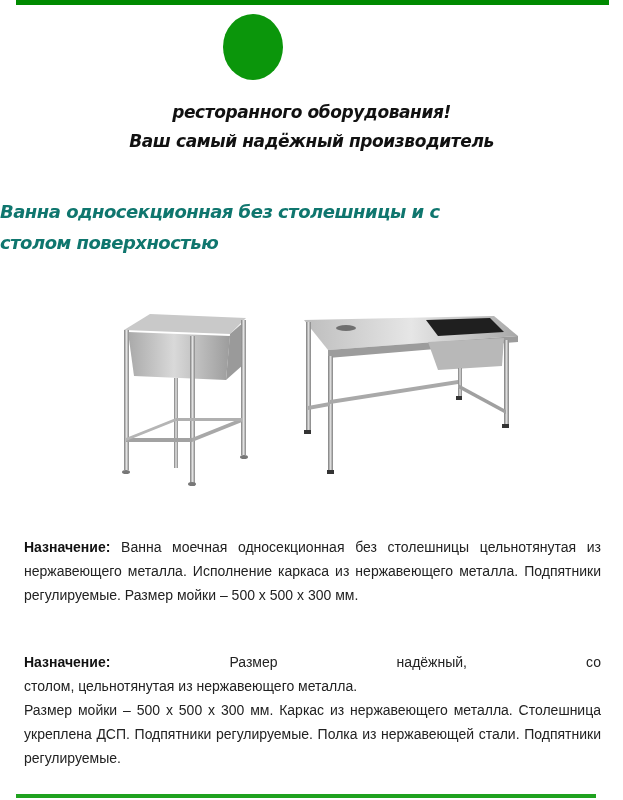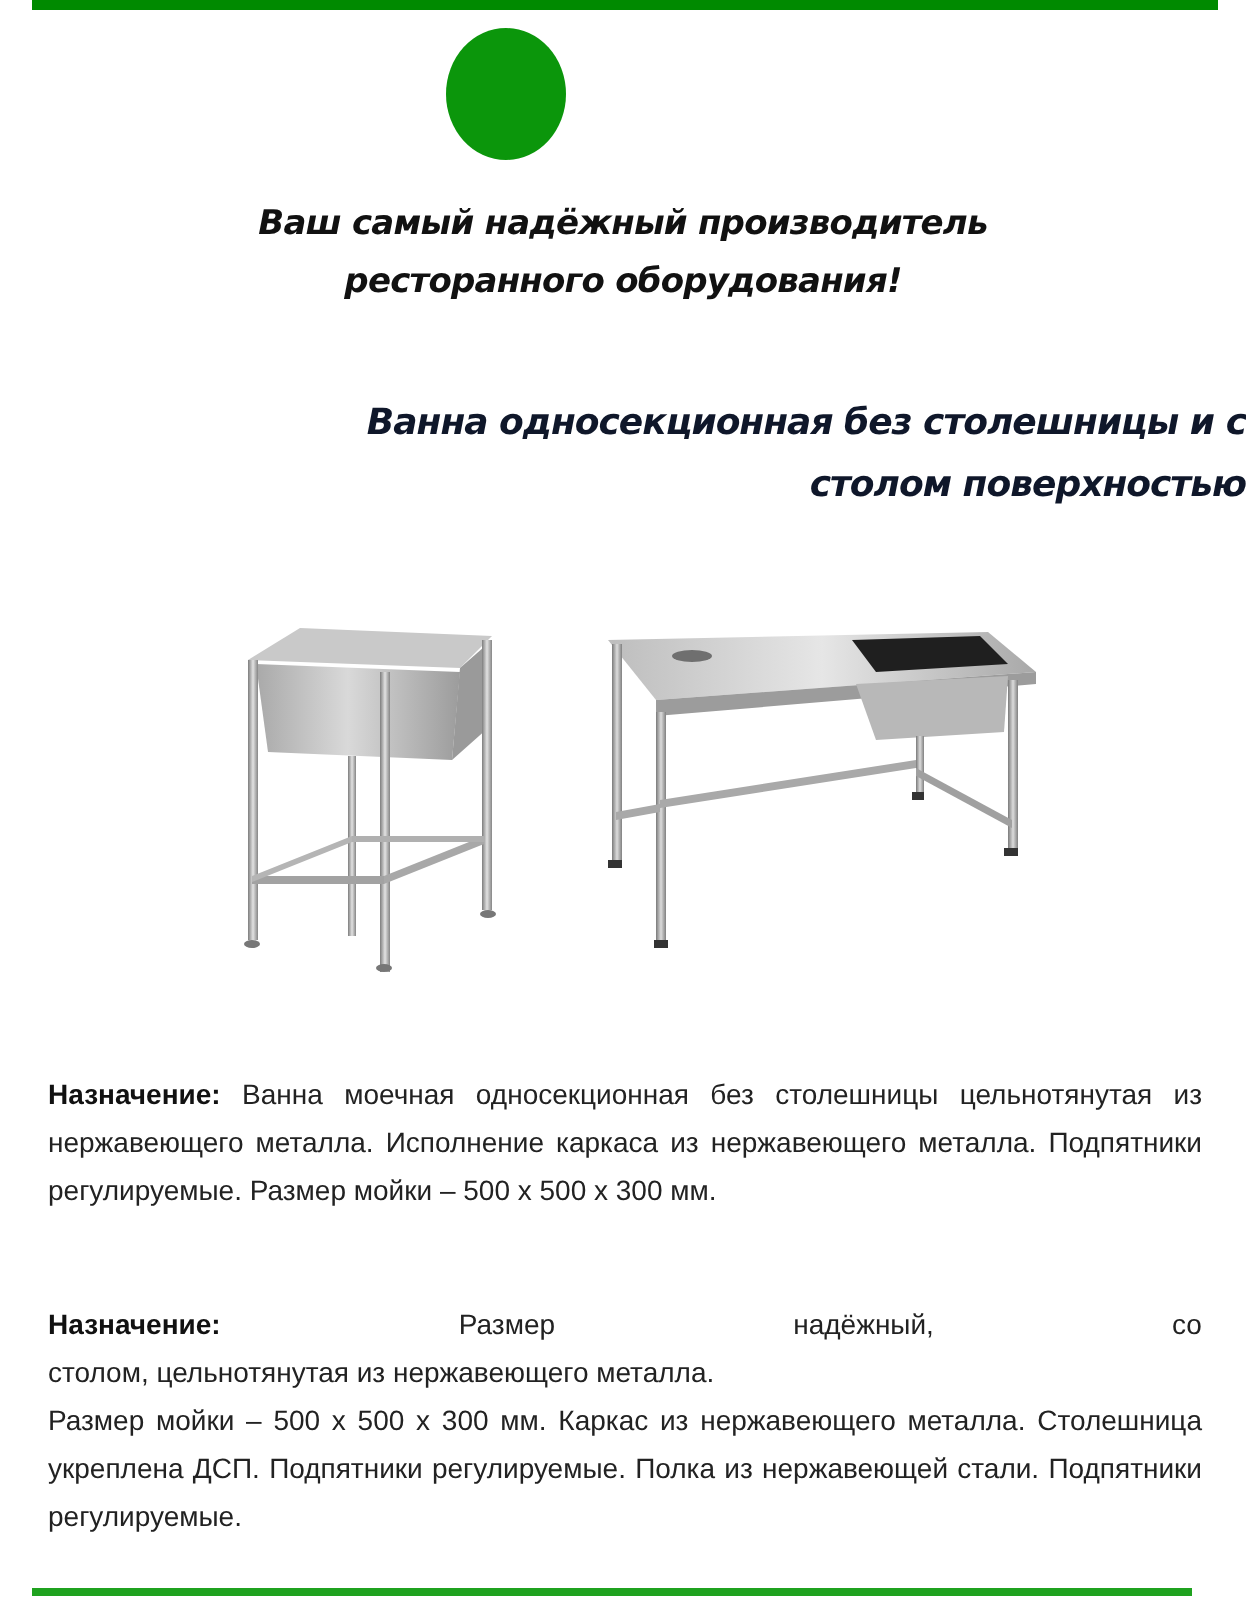--- a/index.html
+++ b/index.html
@@ -8,23 +8,23 @@
   .bar-top { position: absolute; left: 16px; top: 0; width: 593px; height: 5px; background: #008a00; }
   .bar-bottom { position: absolute; left: 16px; top: 794px; width: 580px; height: 4px; background: #1fa21f; }
   .logo-wrap { position: absolute; left: 0; top: 12px; width: 623px; height: 70px; }
   .logo-circle { position: absolute; left: 223px; top: 2px; width: 60px; height: 66px; border-radius: 50%; background: #0b960b; }
   .brand { position: absolute; left: 148px; top: 30px; width: 330px; text-align: center;
            font-family: "Liberation Sans", sans-serif; font-style: italic; font-size: 17px;
            letter-spacing: -0.3px; color: #1b1b1b; text-decoration: underline; text-underline-offset: 2px; }
   .slogan { position: absolute; left: 0; top: 98px; width: 623px; text-align: center;
             font-family: "DejaVu Sans", sans-serif; font-style: italic; font-weight: bold;
             font-size: 17px; line-height: 29px; color: #111; letter-spacing: -0.4px; }
-  .title { position: absolute; left: 0; top: 196px; width: 623px; text-align: right;
+  .title { position: absolute; left: 0; top: 196px; width: 623px; text-align: left;
            font-family: "DejaVu Sans", sans-serif; font-style: italic; font-weight: bold;
-           font-size: 18px; line-height: 31px; color: #0f172a; letter-spacing: -0.5px; }
+           font-size: 18px; line-height: 31px; color: #0f766e; letter-spacing: -0.5px; }
   .img { position: absolute; }
   .img-sink { left: 118px; top: 308px; width: 138px; height: 178px; }
   .img-table { left: 298px; top: 306px; width: 222px; height: 168px; }
   .desc { position: absolute; left: 24px; width: 577px; font-family: "Liberation Sans", sans-serif;
           font-size: 14px; line-height: 24px; color: #222; text-align: justify; }
   .desc b { color: #111; }
   .desc1 { top: 535px; }
   .desc2 { top: 650px; }
   .desc2 .line1 { display: flex; justify-content: space-between; }
   .desc2 .just { text-align: justify; }
@@ -32,22 +32,22 @@
 </head>
 <body>
 
 <div class="bar-top"></div>
 
 <div class="logo-wrap">
   <div class="logo-circle"></div>
 </div>
 
 <div class="slogan">
+  <div>ресторанного оборудования!</div>
   <div>Ваш самый надёжный производитель</div>
-  <div>ресторанного оборудования!</div>
 </div>
 
 <div class="title">
   <div>Ванна односекционная без столешницы и с</div>
   <div>столом поверхностью</div>
 </div>
 
 <svg class="img img-sink" viewBox="0 0 138 178">
   <defs>
     <linearGradient id="bowl" x1="0" x2="1" y1="0" y2="0">

